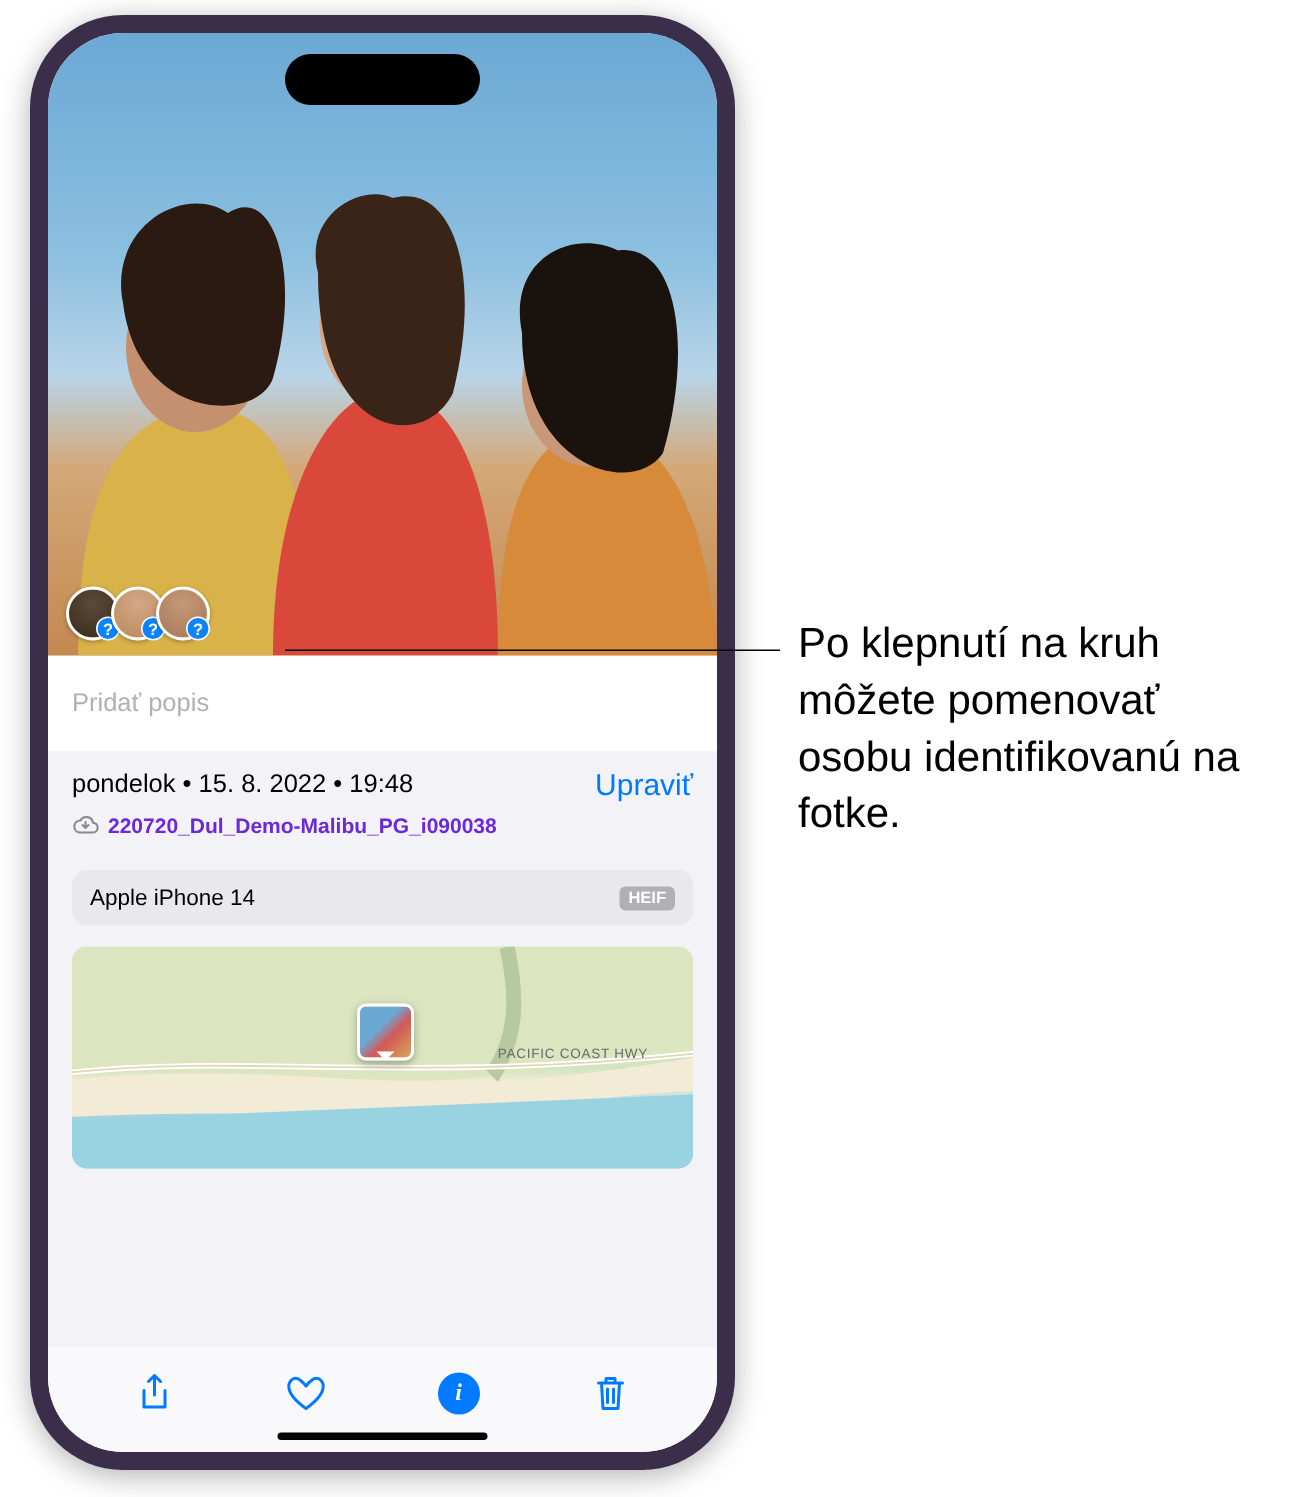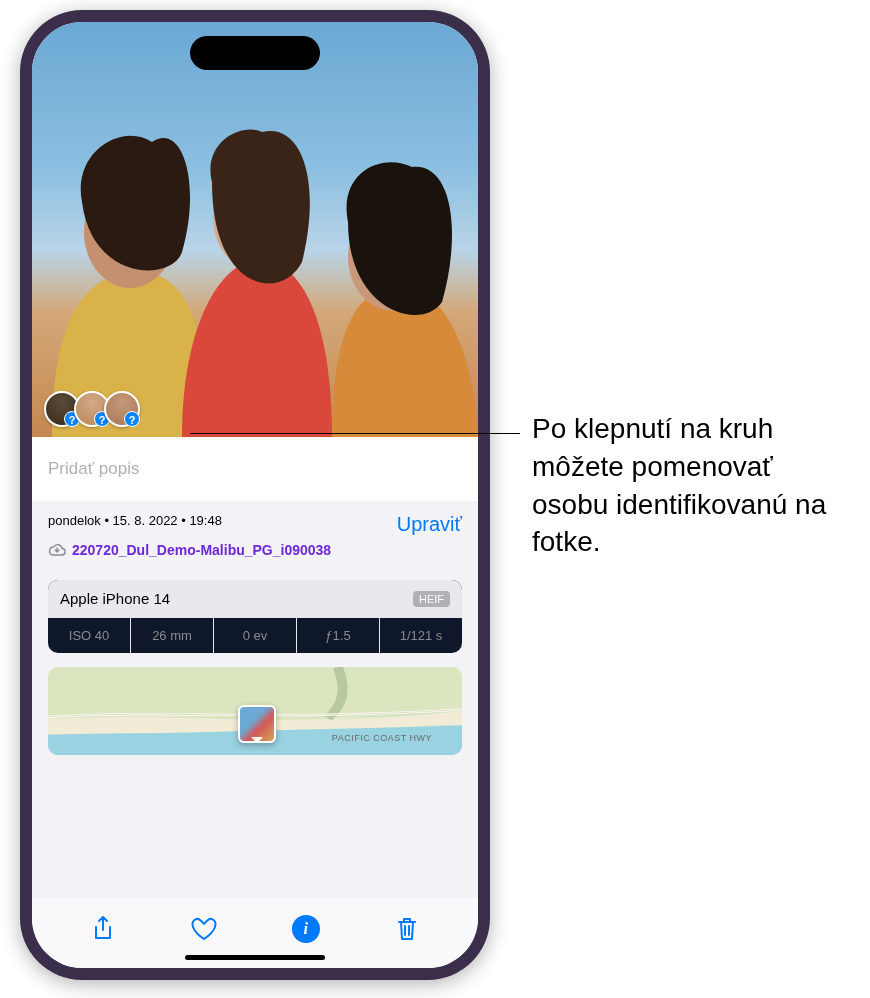--- a/index.html
+++ b/index.html
@@ -81,54 +81,54 @@
   }
   .info-section {
     padding: 12px 16px 10px;
     background: #f2f2f7;
   }
   .date-row {
     display: flex;
     justify-content: space-between;
     align-items: flex-start;
   }
-  .date-text { color: #000; font-size: 13px; }
+  .date-text { color: #000; font-size: 17px; }
   .edit-link { color: #007aff; font-size: 20px; }
   .filename-row {
     display: flex;
     align-items: center;
     gap: 6px;
     margin-top: 6px;
     color: #6d28d9;
     font-size: 14px;
     font-weight: bold;
   }
   .cloud-icon {
     display:inline-flex;
   }
   .card {
     margin: 12px 16px 0;
-    background: #0f172a;
+    background: #4c1d95;
     border-radius: 10px;
     overflow: hidden;
     font-size: 14px;
   }
   .card-header {
     background: #e9e9ed;
     padding: 10px 12px;
     display: flex;
     justify-content: space-between;
     align-items: center;
     font-size: 15px;
   }
   .heif-badge {
     background: #b0b0b5;
     color: #fff;
     font-size: 11px;
-    font-weight: 400;
+    font-weight: 700;
     padding: 2px 6px;
     border-radius: 4px;
   }
   .card-body {
     padding: 10px 12px;
     color: #8a8a8e;
   }
   .card-body .line1 { margin-bottom: 4px; font-size: 15px; }
   .card-body .line2 { font-size: 13px; }
   .exif-row {
@@ -138,21 +138,21 @@
     font-size: 13px;
   }
   .exif-row > div {
     flex: 1;
     text-align: center;
     padding: 10px 0;
   }
   .exif-row > div + div { border-left: 1px solid #e5e5ea; }
   .map {
     margin: 14px 16px 0;
-    height: 88px;
+    height: 148px;
     border-radius: 10px;
     background: linear-gradient(180deg,#dfe8c4 0%, #d2e4bf 55%, #f4eed8 62%, #a8d4e0 72%, #8fc8dc 100%);
     position: relative;
     overflow: hidden;
     padding-left: 48px;
   }
   .map svg { position:absolute; inset:0; width:100%; height:100%; }
   .map-label {
     position: absolute;
     right: 30px; top: 66px;
@@ -286,27 +286,20 @@
         </span>
         <span>220720_Dul_Demo-Malibu_PG_i090038</span>
       </div>
     </div>
 
     <div class="card">
       <div class="card-header">
         <span>Apple iPhone 14</span>
         <span class="heif-badge">HEIF</span>
       </div>
-      <div class="exif-row">
-        <div>ISO 40</div>
-        <div>26 mm</div>
-        <div>0 ev</div>
-        <div>ƒ1.5</div>
-        <div>1/121 s</div>
-      </div>
     </div>
 
     <div class="map">
       <svg viewBox="0 0 414 120" preserveAspectRatio="none">
         <path d="M 0 0 L 414 0 L 414 60 C 350 58 300 70 250 72 C 180 75 100 62 0 70 Z" fill="#dbe6c0"></path>
         <path d="M 0 72 C 120 62 200 78 300 72 C 360 68 414 60 414 60 L 414 78 C 350 80 260 96 180 92 C 100 88 0 92 0 92 Z" fill="#f2ecd6"></path>
         <path d="M 0 94 L 414 80 L 414 120 L 0 120 Z" fill="#99d2e0"></path>
         <path d="M 290 0 C 298 30 296 50 280 70" fill="none" stroke="#b8c8a0" stroke-width="10"></path>
         <path d="M 0 68 C 120 58 220 74 414 58" fill="none" stroke="#fff" stroke-width="3"></path>
         <path d="M 0 68 C 120 58 220 74 414 58" fill="none" stroke="#e0d8b8" stroke-width="1"></path>

